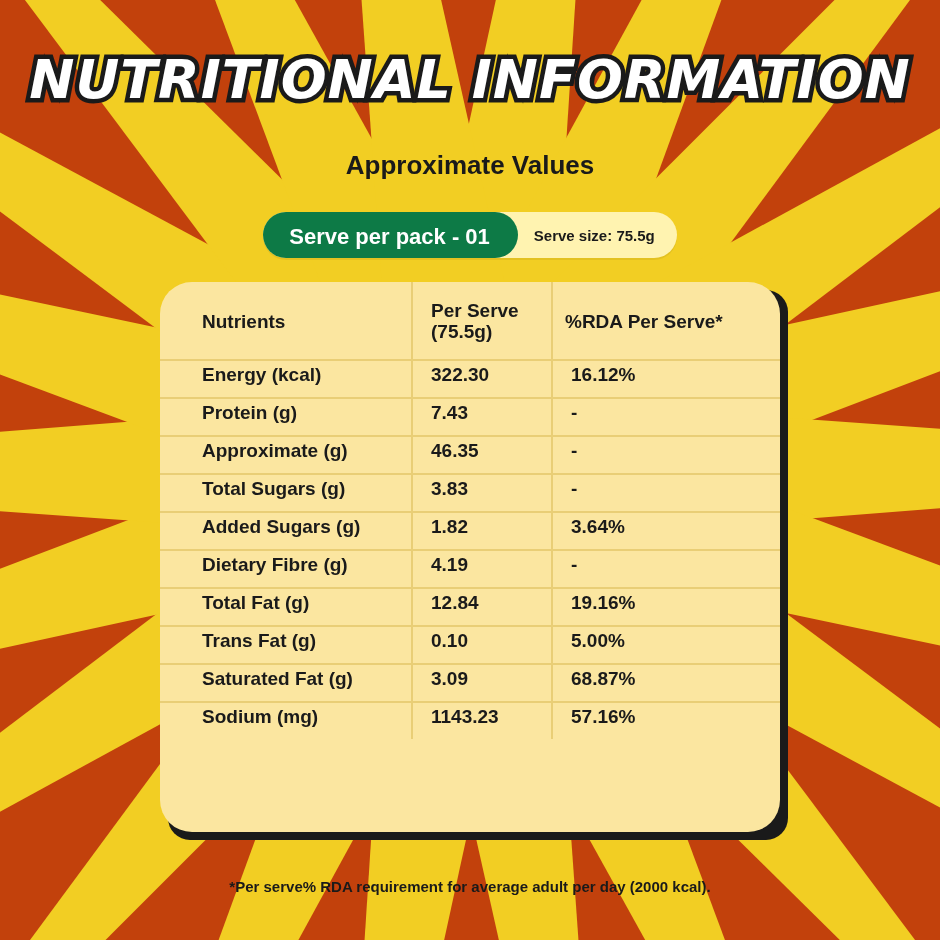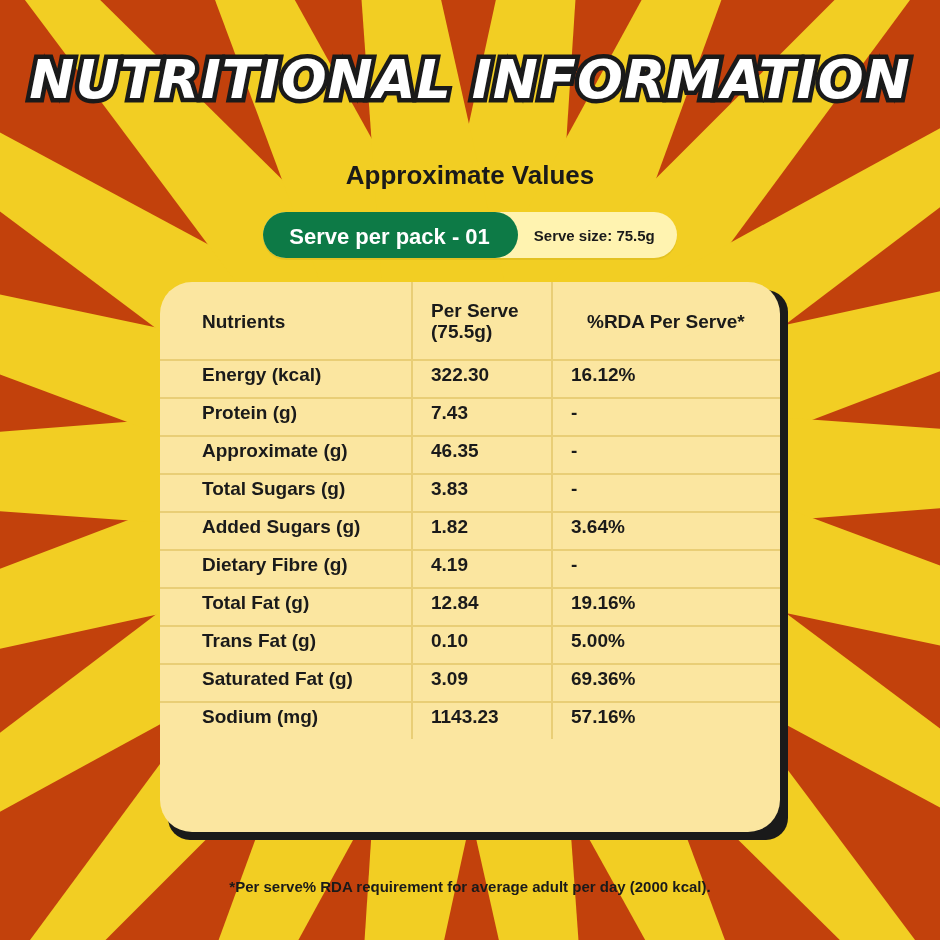--- a/index.html
+++ b/index.html
@@ -64,21 +64,21 @@
     font-style: italic;
     letter-spacing: 1px;
     color: #FFFFFF;
     -webkit-text-stroke: 9px #1A1A1A;
     paint-order: stroke fill;
     text-transform: uppercase;
   }
 
   .subtitle {
     position: absolute;
-    top: 160px;
+    top: 150px;
     left: 0;
     width: 940px;
     text-align: center;
     font-size: 26px;
     font-weight: bold;
     color: #1A1A1A;
   }
 
   
   .serve-row {
@@ -156,21 +156,21 @@
   thead th {
     font-size: 19px;
     padding: 18px 10px 16px 42px;
     vertical-align: middle;
     line-height: 1.12;
   }
   thead th.col-serve {
     padding-left: 18px;
   }
   thead th.col-rda {
-    padding-left: 34px;
+    padding-left: 12px;
   }
   tbody td {
     font-size: 19px;
     padding: 3px 10px 11px 42px;
     border-top: 2px solid #E9CE76;
   }
   tbody td.val {
     padding-left: 18px;
   }
   tbody td.rda {
@@ -291,21 +291,21 @@
               <td class="rda">19.16%</td>
             </tr>
             <tr>
               <td>Trans Fat (g)</td>
               <td class="val">0.10</td>
               <td class="rda">5.00%</td>
             </tr>
             <tr>
               <td>Saturated Fat (g)</td>
               <td class="val">3.09</td>
-              <td class="rda">69.36%</td>
+              <td class="rda">68.87%</td>
             </tr>
             <tr>
               <td>Sodium (mg)</td>
               <td class="val">1143.23</td>
               <td class="rda">57.16%</td>
             </tr>
           </tbody>
       </table>
     </div>
 

